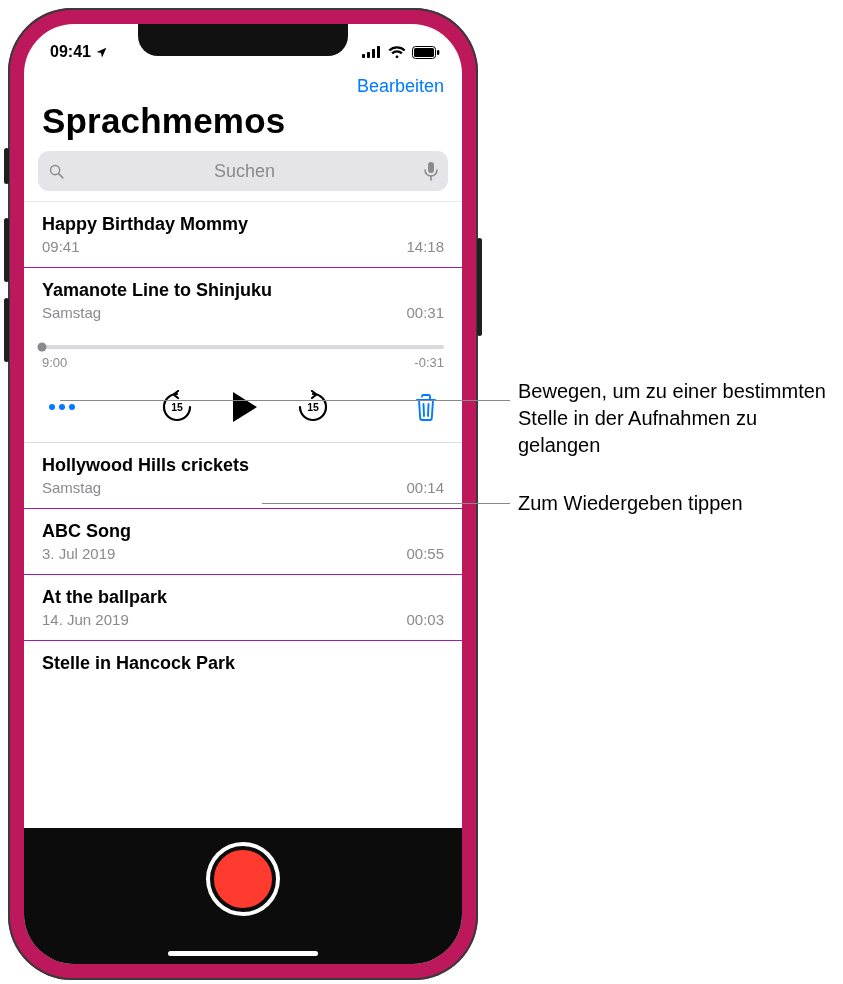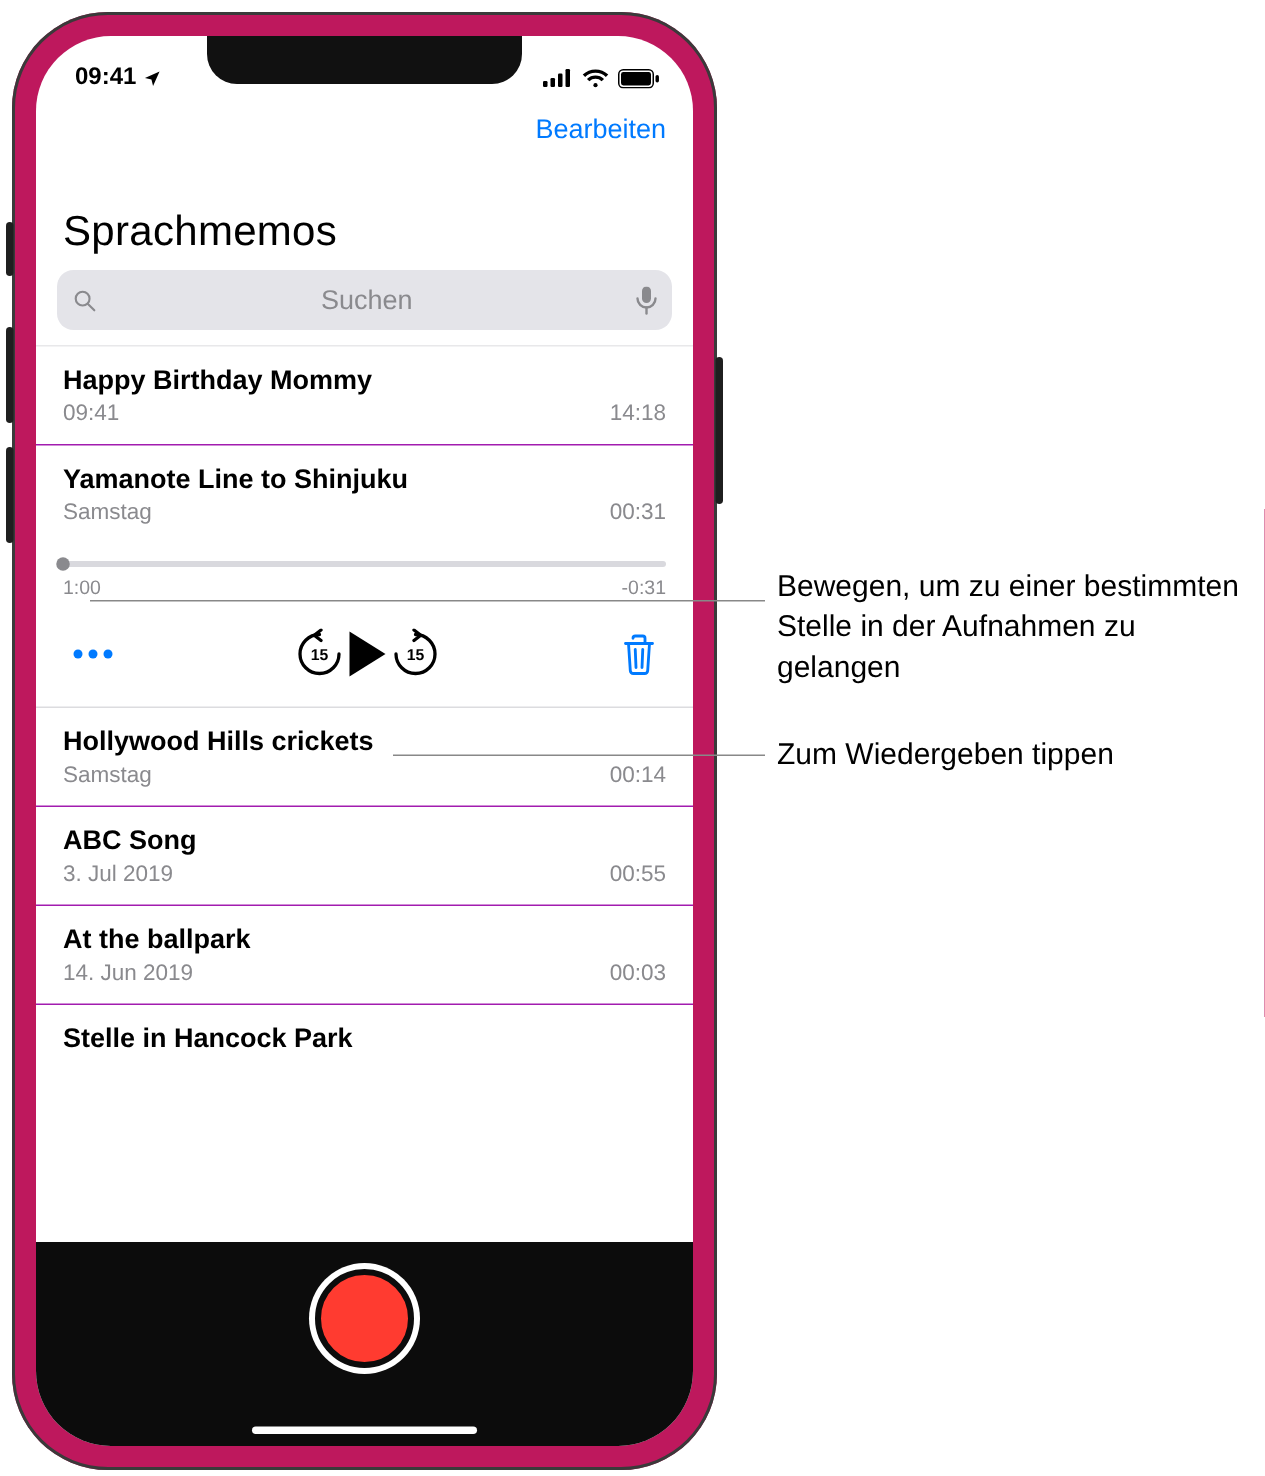--- a/index.html
+++ b/index.html
@@ -75,25 +75,24 @@
     display: flex;
     justify-content: flex-end;
     padding: 6px 18px 2px;
   }
   .nav a {
     color: #007aff;
     font-size: 18px;
     text-decoration: none;
   }
   .large-title {
-    font-size: 28px;
-    font-weight: 400;
+    font-size: 35px;
+    font-weight: 700;
     padding: 2px 18px 10px;
     letter-spacing: 0.2px;
-    margin-top: 37px;
   }
   
   .search {
     margin: 0 14px 10px;
     background: #e4e4e9;
     border-radius: 11px;
     height: 40px;
     display: flex;
     align-items: center;
     padding: 0 10px;
@@ -159,20 +158,21 @@
   .controls {
     display: flex;
     align-items: center;
     justify-content: space-between;
     padding: 20px 24px 18px;
     border-bottom: 1px solid #dcdcdf;
   }
   .controls .mid {
     display: flex;
     align-items: center;
+    gap: 36px;
     text-align: right;
   }
   
   .bottom {
     position: absolute;
     left: 0; right: 0; bottom: 0;
     height: 136px;
     background: #0c0c0c;
     display: flex;
     align-items: flex-start;
@@ -299,21 +299,21 @@
             <span>Samstag</span>
             <span>00:31</span>
           </div>
         </div>
         <div class="slider-wrap">
           <div class="track">
             <div class="thumb"></div>
           </div>
         </div>
         <div class="slider-times">
-          <span>1:00</span>
+          <span>9:00</span>
           <span>-0:31</span>
         </div>
         <div class="controls">
           <span>
             <svg width="28" height="8" viewBox="0 0 28 8">
                 <circle cx="4" cy="4" r="3" fill="#007aff"></circle>
                 <circle cx="14" cy="4" r="3" fill="#007aff"></circle>
                 <circle cx="24" cy="4" r="3" fill="#007aff"></circle>
               </svg>
           </span>

